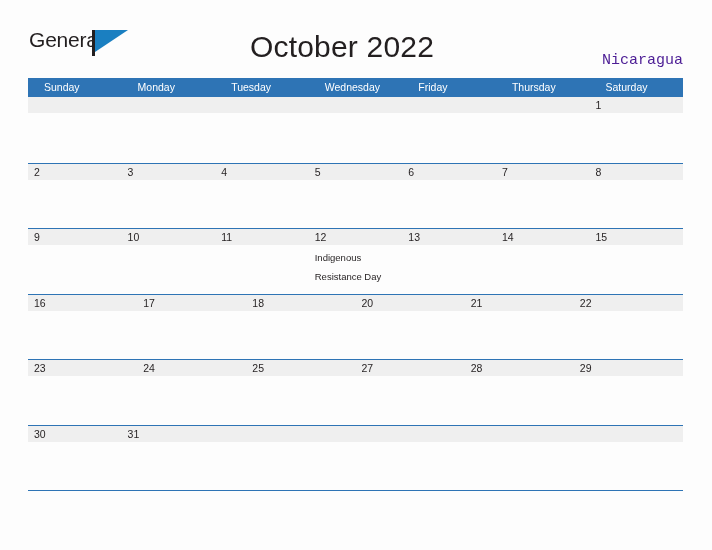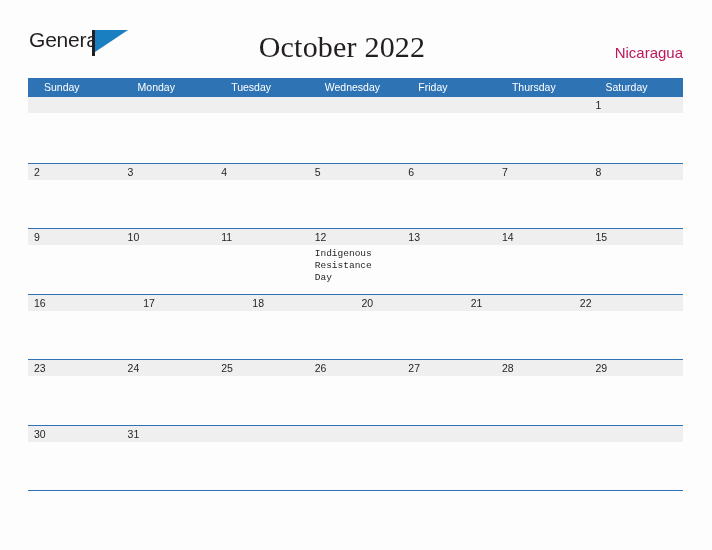--- a/index.html
+++ b/index.html
@@ -80,32 +80,32 @@
   }
 
   .cal-title {
     position: absolute;
     left: 0;
     top: 30px;
     width: 684px;
     text-align: center;
     font-size: 30px;
     color: #231f20;
-    font-family: Liberation Serif, serif;
+    font-family: Liberation Sans, sans-serif;
     font-weight: normal;
     letter-spacing: 0.2px;
   }
 
   .country {
     position: absolute;
     right: 29px;
-    top: 44px;
+    top: 52px;
     font-size: 15px;
-    color: #be185d;
-    font-family: Liberation Sans, sans-serif;
+    color: #4c1d95;
+    font-family: Liberation Mono, monospace;
   }
 
   
   .calendar {
     position: absolute;
     left: 28px;
     top: 78px;
     width: 655px;
   }
   .weekdays {
@@ -161,23 +161,23 @@
     color: #231f20;
     font-family: "Liberation Sans", sans-serif;
     display: block;
     height: 16px;
   }
   .day.empty .day-num {
     visibility: hidden;
   }
   .event {
     font-size: 9.5px;
-    line-height: 12px;
+    line-height: 19px;
     color: #231f20;
-    font-family: Liberation Mono, monospace;
+    font-family: Liberation Sans, sans-serif;
     padding-top: 3px;
     padding-right: 10px;
     word-wrap: break-word;
   }
   .bottom-rule {
     width: 100%;
     border-top: 1.5px solid #2e74b5;
   }
 </style>
 </head>
@@ -323,23 +323,20 @@
             <div class="day">
               <span class="day-num">23</span>
             </div>
             <div class="day">
               <span class="day-num">24</span>
             </div>
             <div class="day">
               <span class="day-num">25</span>
             </div>
             <div class="day">
-              <span class="day-num">26</span>
-            </div>
-            <div class="day">
               <span class="day-num">27</span>
             </div>
             <div class="day">
               <span class="day-num">28</span>
             </div>
             <div class="day">
               <span class="day-num">29</span>
             </div>
           </div>
         </div>

